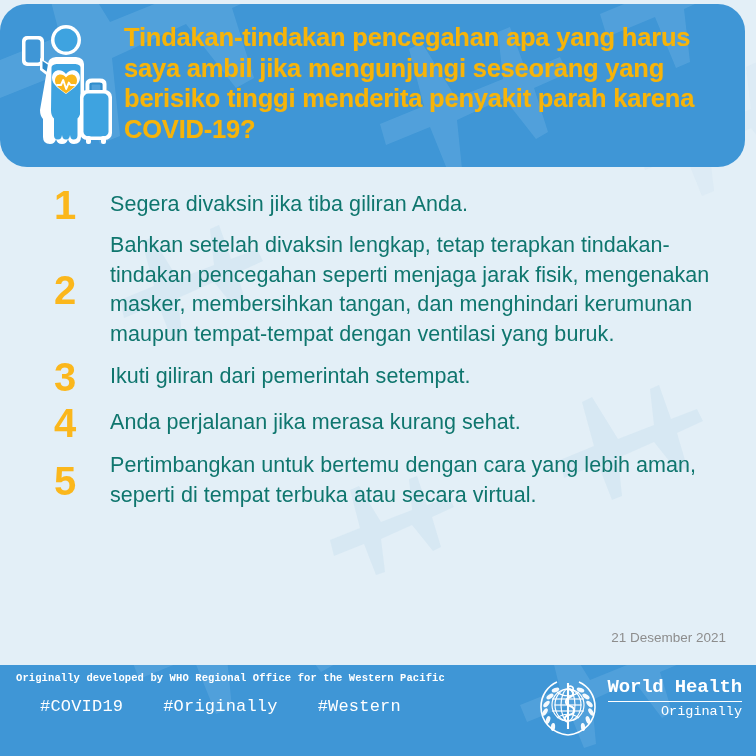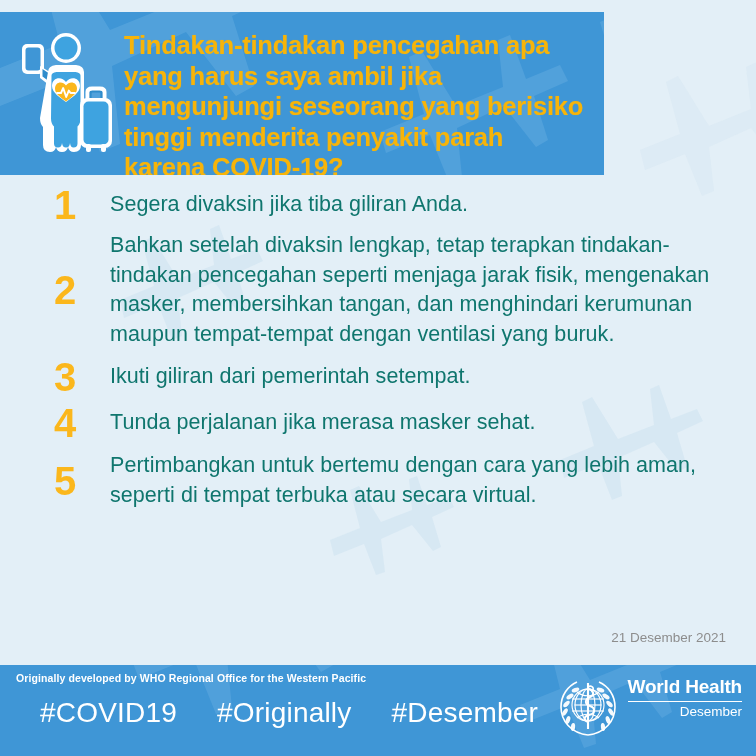--- a/index.html
+++ b/index.html
@@ -14,24 +14,25 @@
     background:#e3eff7;
     overflow:hidden;
   }
 
   
   .wm { position:absolute; pointer-events:none; }
   .wm svg { display:block; }
 
   
   #header {
-    position:absolute; left:0; top:12px;
-    width:604px; height:163px;
+    position:absolute; left:0; top:4px;
+    width:745px; height:163px;
     background:#3f96d6;
     overflow:hidden;
+    border-radius:27px;
   }
   #header-inner {
     position:relative;
     height:100%;
     display:flex;
     align-items:flex-start;
     padding:10px 18px 0 14px;
     z-index:2;
   }
   #traveler-icon { flex:0 0 auto; width:104px; height:140px; margin-top:4px; }
@@ -90,40 +91,41 @@
   }
 
   
   #footer {
     position:absolute;
     left:0; top:665px;
     width:756px; height:91px;
     background:#3f96d6;
     overflow:hidden;
     z-index:2;
+    font-family:Liberation Mono, monospace;
   }
   #attrib {
     position:absolute;
     left:16px; top:7px;
     color:#ffffff;
     font-size:10.5px;
     font-weight:bold;
     letter-spacing:0.1px;
     z-index:3;
   }
   #hashtags {
     position:absolute;
     left:40px; top:32px;
     display:flex;
     gap:40px;
     z-index:3;
   }
   .hashtag {
     color:#ffffff;
-    font-size:28px;
+    font-size:17px;
     letter-spacing:0.2px;
   }
 
   
   #who-logo {
     position:absolute;
     right:14px; top:12px;
     display:flex;
     align-items:flex-start;
     gap:9px;
@@ -230,21 +232,21 @@
       <div class="txt">Bahkan setelah divaksin lengkap, tetap terapkan tindakan-tindakan pencegahan seperti menjaga jarak fisik, mengenakan masker, membersihkan tangan, dan menghindari kerumunan maupun tempat-tempat dengan ventilasi yang buruk.</div>
     </div>
 
     <div class="item" id="item-3">
       <div class="num">3</div>
       <div class="txt">Ikuti giliran dari pemerintah setempat.</div>
     </div>
 
     <div class="item" id="item-4">
       <div class="num">4</div>
-      <div class="txt">Tunda perjalanan jika merasa masker sehat.</div>
+      <div class="txt">Anda perjalanan jika merasa kurang sehat.</div>
     </div>
 
     <div class="item" id="item-5">
       <div class="num">5</div>
       <div class="txt">Pertimbangkan untuk bertemu dengan cara yang lebih aman, seperti di tempat terbuka atau secara virtual.</div>
     </div>
   </div>
 
   <div id="date">21 Desember 2021</div>
 
@@ -257,21 +259,21 @@
           <path d="M520 40 l40 -16 -13 -53 12 -6 31 50 42 -17 -4 -42 10 -4 15 40 31 -13 7 15 -31 13 12 40 -10 6 -28 -37 -42 19 4 44 -12 4 -17 -42 -40 16z"></path>
         </g>
       </svg>
     </div>
 
     <div id="attrib">Originally developed by WHO Regional Office for the Western Pacific</div>
 
     <div id="hashtags">
       <span class="hashtag">#COVID19</span>
       <span class="hashtag">#Originally</span>
-      <span class="hashtag">#Desember</span>
+      <span class="hashtag">#Western</span>
     </div>
 
     <div id="who-logo">
       <div id="who-emblem">
         <svg width="62" height="62" viewBox="0 0 62 62">
           <g stroke="#ffffff" fill="none" stroke-width="1.15">
 
             <path d="M31 58 C14 56 4 44 4 30 C4 18 11 9 20 5" stroke-width="1.6"></path>
             <path d="M31 58 C48 56 58 44 58 30 C58 18 51 9 42 5" stroke-width="1.6"></path>
 
@@ -304,18 +306,18 @@
             <path d="M31 12 c6 1 7 6 2 8 c-5 2 -6 7 0 9 c6 2 5 8 -1 9 c-5 1 -6 5 -1 7" stroke-width="1.9" stroke-linecap="round"></path>
             <path d="M31 10 c3 -2 6 0 5 3" stroke-width="1.6" stroke-linecap="round"></path>
           </g>
         </svg>
       </div>
       <div id="who-words">
         <div id="who-name">
           <span>World Health</span><br>
         </div>
         <div id="who-divider"></div>
-        <div id="who-country">Desember</div>
+        <div id="who-country">Originally</div>
       </div>
     </div>
   </div>
 
 </div>
 
 </body></html>

